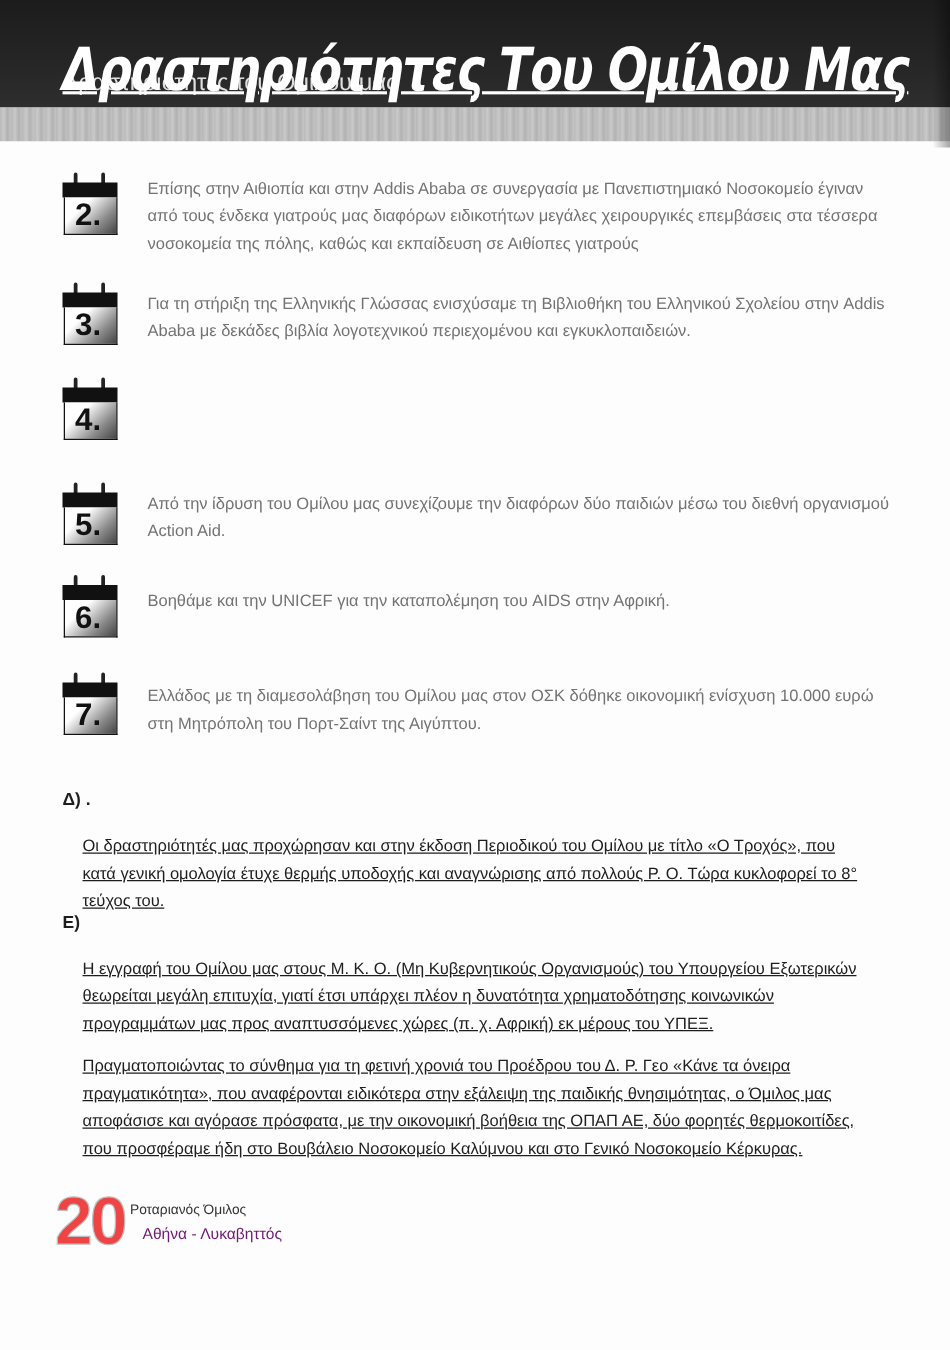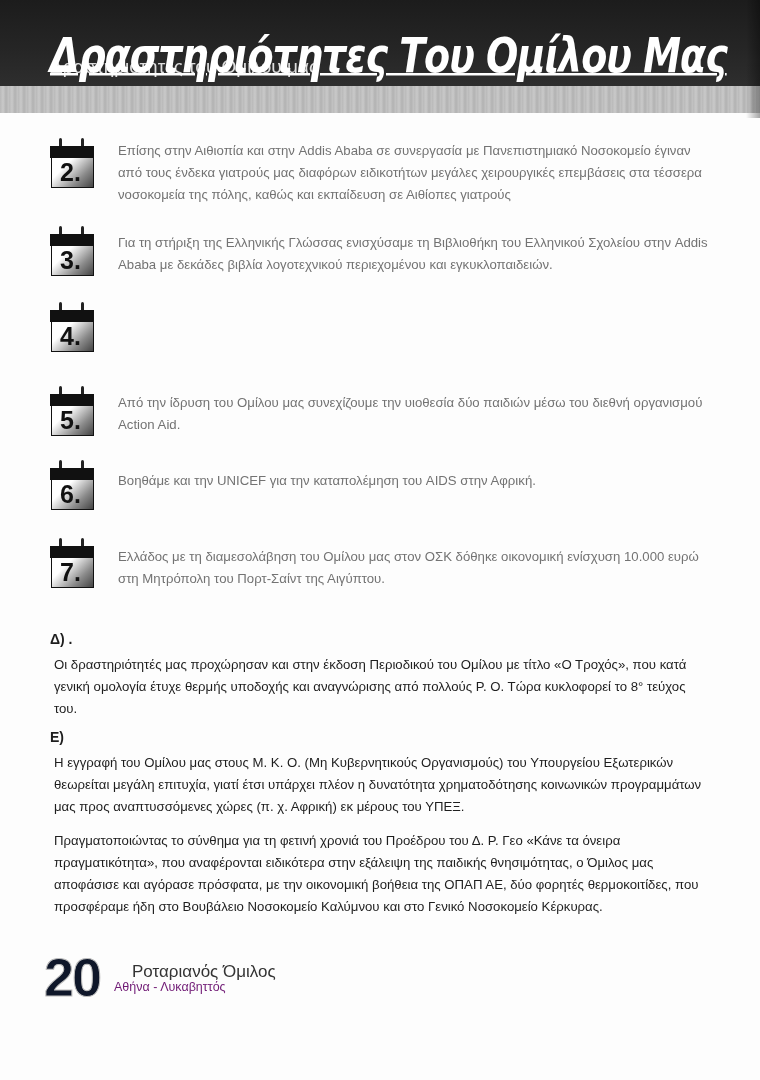--- a/index.html
+++ b/index.html
@@ -21,26 +21,26 @@
   .cal .bar { position:absolute; left:0; top:8px; width:44px; height:12px; background:#111; }
   .cal .page { position:absolute; left:1px; top:20px; width:41px; height:29px; background:linear-gradient(135deg,#fff 30%,#8a8a8a 70%,#444 100%);
          border:1.5px solid #111; border-top:none; }
   .cal .ring { position:absolute; top:0; width:3px; height:12px; background:#222; border-radius:2px; }
   .cal .ring.l { left:9px; } .cal .ring.r { left:31px; }
   .cal .num { position:absolute; left:10px; top:20px; font-size:25px; font-weight:bold; color:#111; line-height:29px; }
   .item-text { position:absolute; left:68px; top:2px; width:600px; font-size:13.2px; line-height:22px; color:#737373; }
 
   .section { position:absolute; left:50px; width:660px; font-size:13.2px; line-height:22px; color:#1e1e1e; }
   .section .hd { font-weight:bold; font-size:14px; line-height:22px; }
-  .section p { margin:4px; }
+  .section p { margin:16px;text-decoration:underline; }
 
   .footer { position:absolute; left:44px; top:952px; width:260px; height:50px; }
-  .footer .big { position:absolute; left:0; top:-6px; font-size:54px; font-weight:bold; color:#0f172a;
+  .footer .big { position:absolute; left:0; top:-6px; font-size:54px; font-weight:bold; color:#ef4444;
          -webkit-text-stroke:1px #bdbdbd; letter-spacing:-2px; }
-  .footer .line1 { position:absolute; left:88px; top:10px; font-size:17px; color:#333; }
+  .footer .line1 { position:absolute; left:60px; top:10px; font-size:11px; color:#333; }
   .footer .line2 { position:absolute; left:70px; top:28px; font-size:12.5px; color:#701a75; }
 </style>
 </head>
 <body>
 
 <div>
   <div class="header-dark"></div>
   <div class="header-grey"></div>
   <div class="header-edge"></div>
   <div class="title-deco">Δραστηριότητες Του Ομίλου Μας</div>
@@ -80,21 +80,21 @@
 </div>
 
 <div class="item" style="top:386px">
   <div class="cal">
     <div class="ring l"></div>
       <div class="ring r"></div>
       <div class="bar"></div>
       <div class="page"></div>
     <div class="num">5.</div>
   </div>
-  <div class="item-text" style="top:6px">Από την ίδρυση του Ομίλου μας συνεχίζουμε την υιοθεσία δύο παιδιών μέσω του διεθνή οργανισμού Action Aid.</div>
+  <div class="item-text" style="top:6px">Από την ίδρυση του Ομίλου μας συνεχίζουμε την διαφόρων δύο παιδιών μέσω του διεθνή οργανισμού Action Aid.</div>
 </div>
 
 <div class="item" style="top:460px">
   <div class="cal">
     <div class="ring l"></div>
       <div class="ring r"></div>
       <div class="bar"></div>
       <div class="page"></div>
     <div class="num">6.</div>
   </div>

